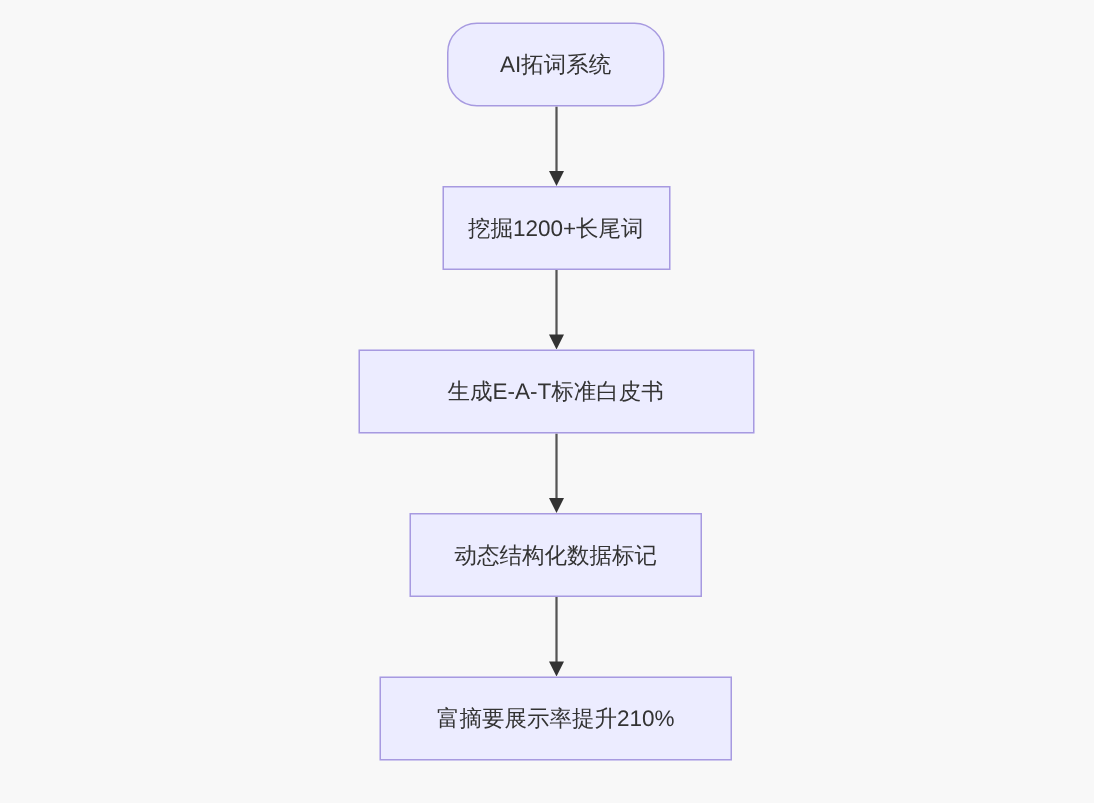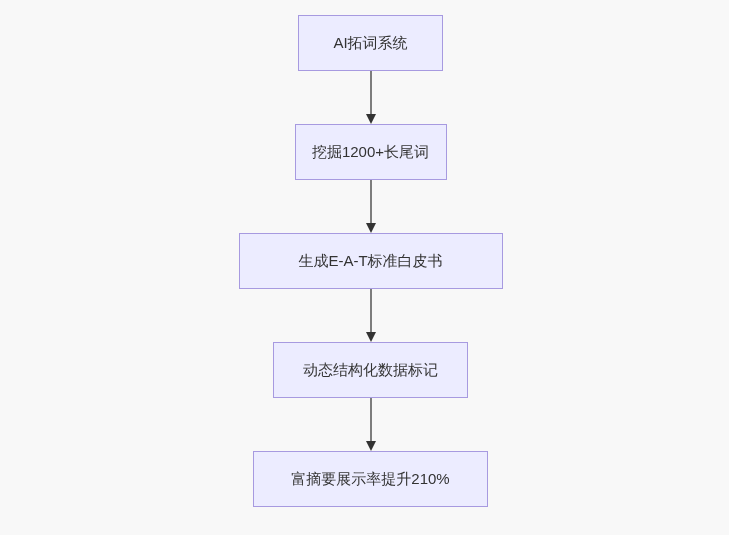--- a/index.html
+++ b/index.html
@@ -31,21 +31,21 @@
     background: #ececff;
     border: 1px solid #a79ae0;
     display: flex;
     align-items: center;
     justify-content: center;
     color: #333333;
     font-size: 15px;
     text-align: center;
     white-space: nowrap;
   }
-  .node.n1 { width: 145px; }
+  .node.n1 { width: 145px; border-radius: 20px; }
   .node.n2 { width: 152px; }
   .node.n3 { width: 264px; }
   .node.n4 { width: 195px; }
   .node.n5 { width: 235px; text-align: center; }
   .arrow {
     width: 14px;
     height: 53px;
     display: block;
   }
 </style>

